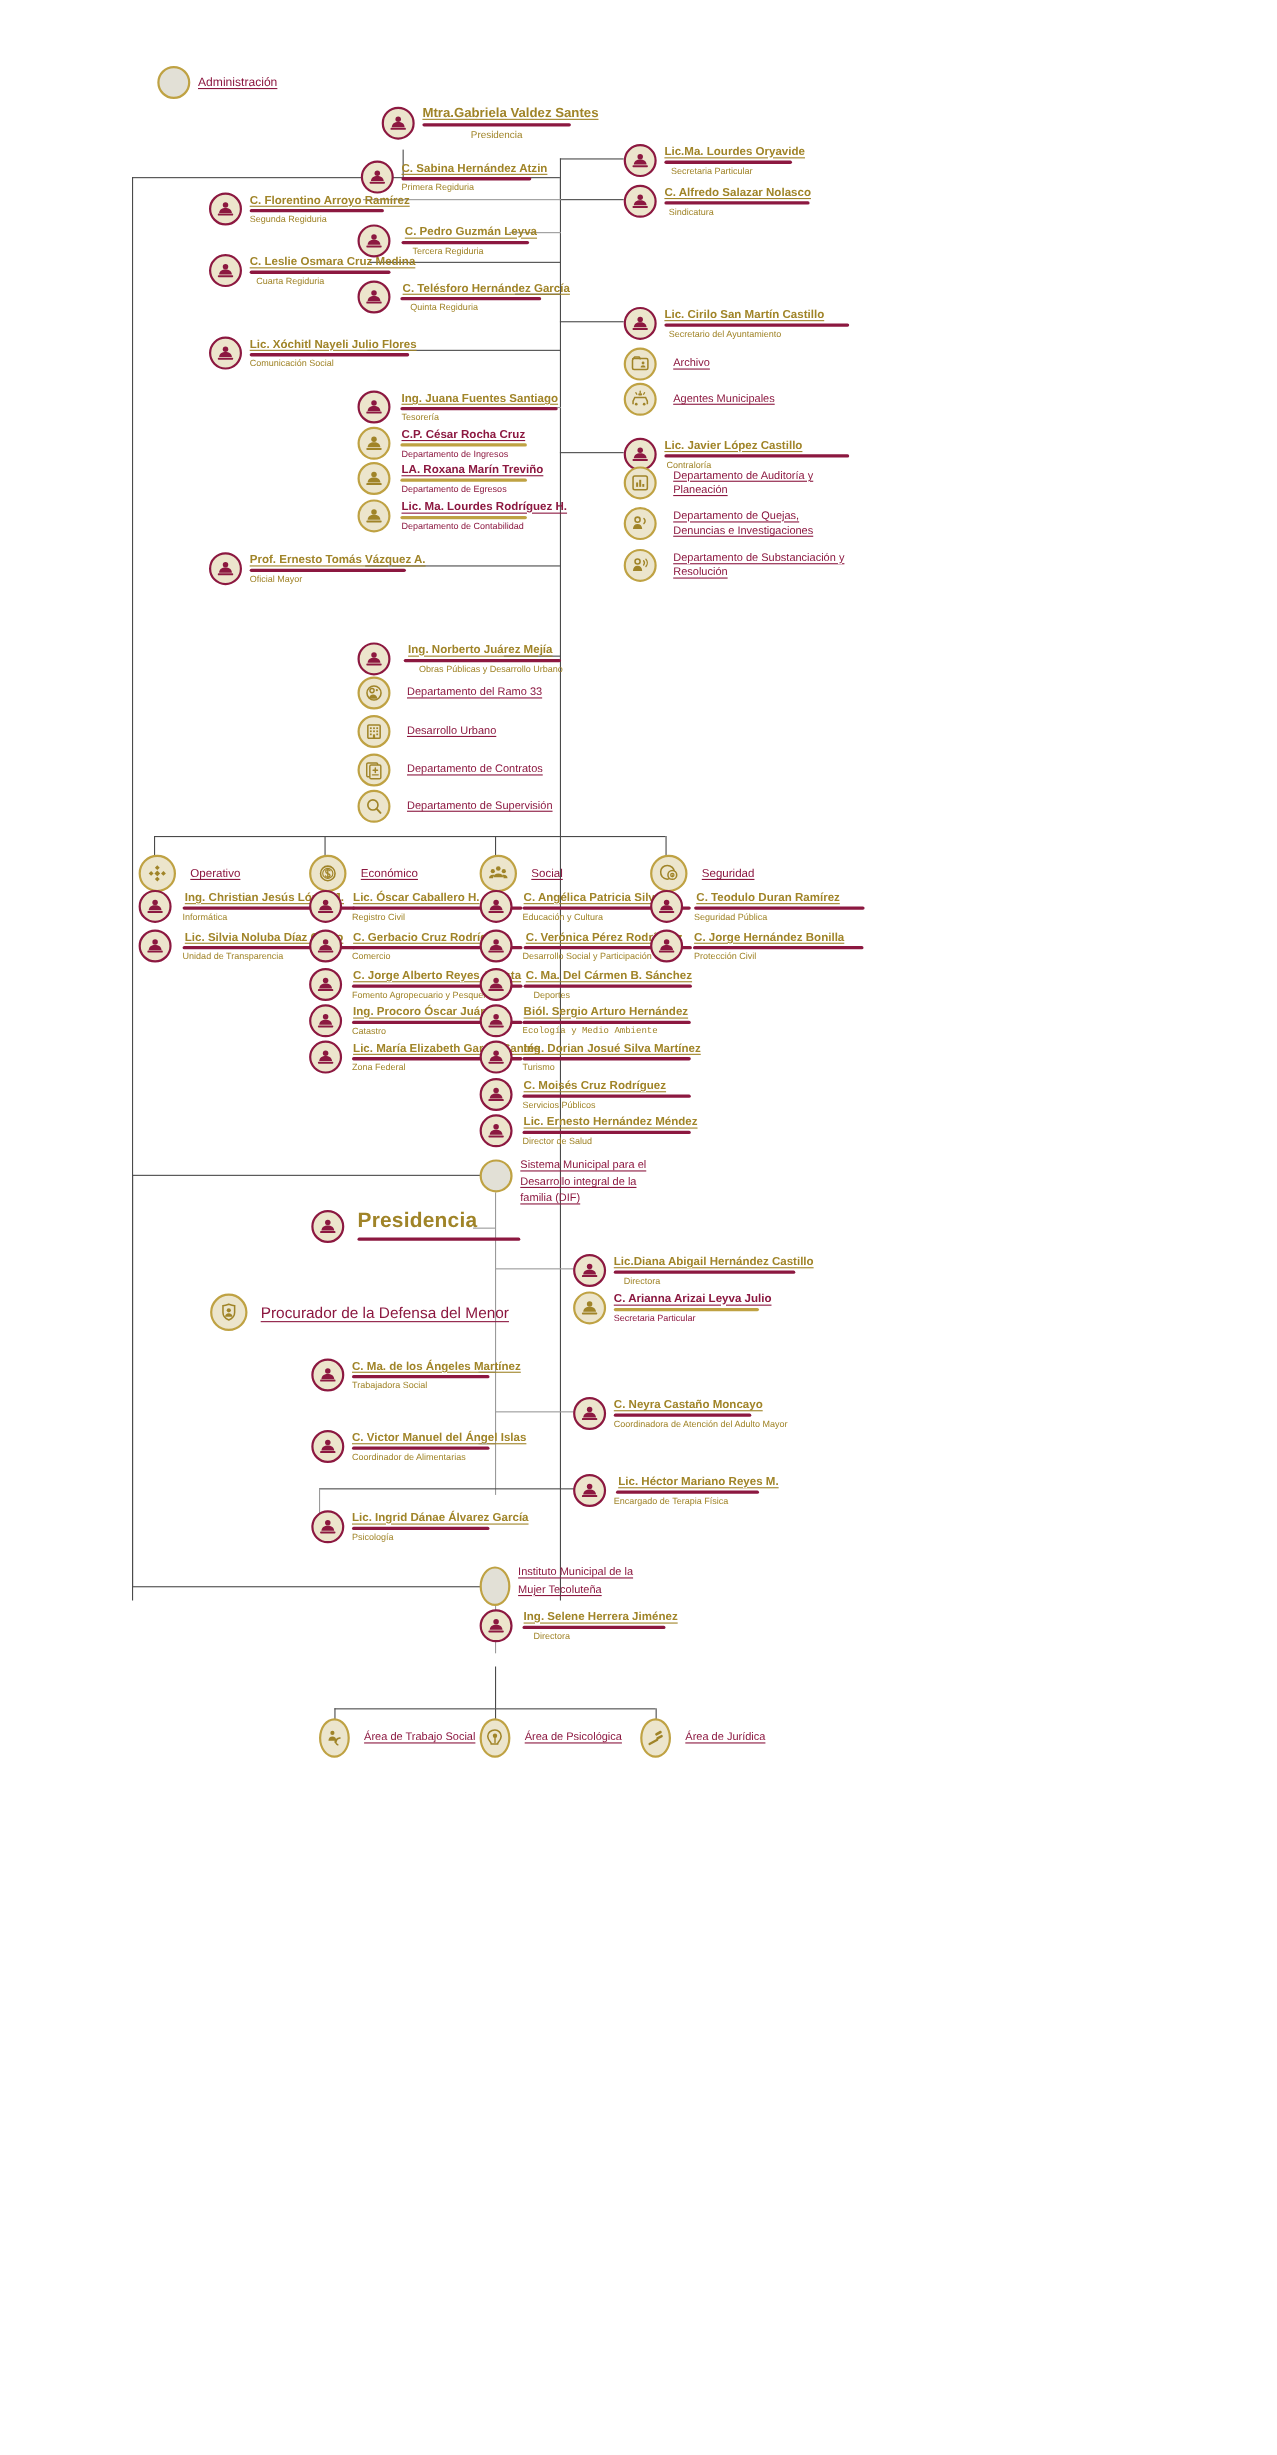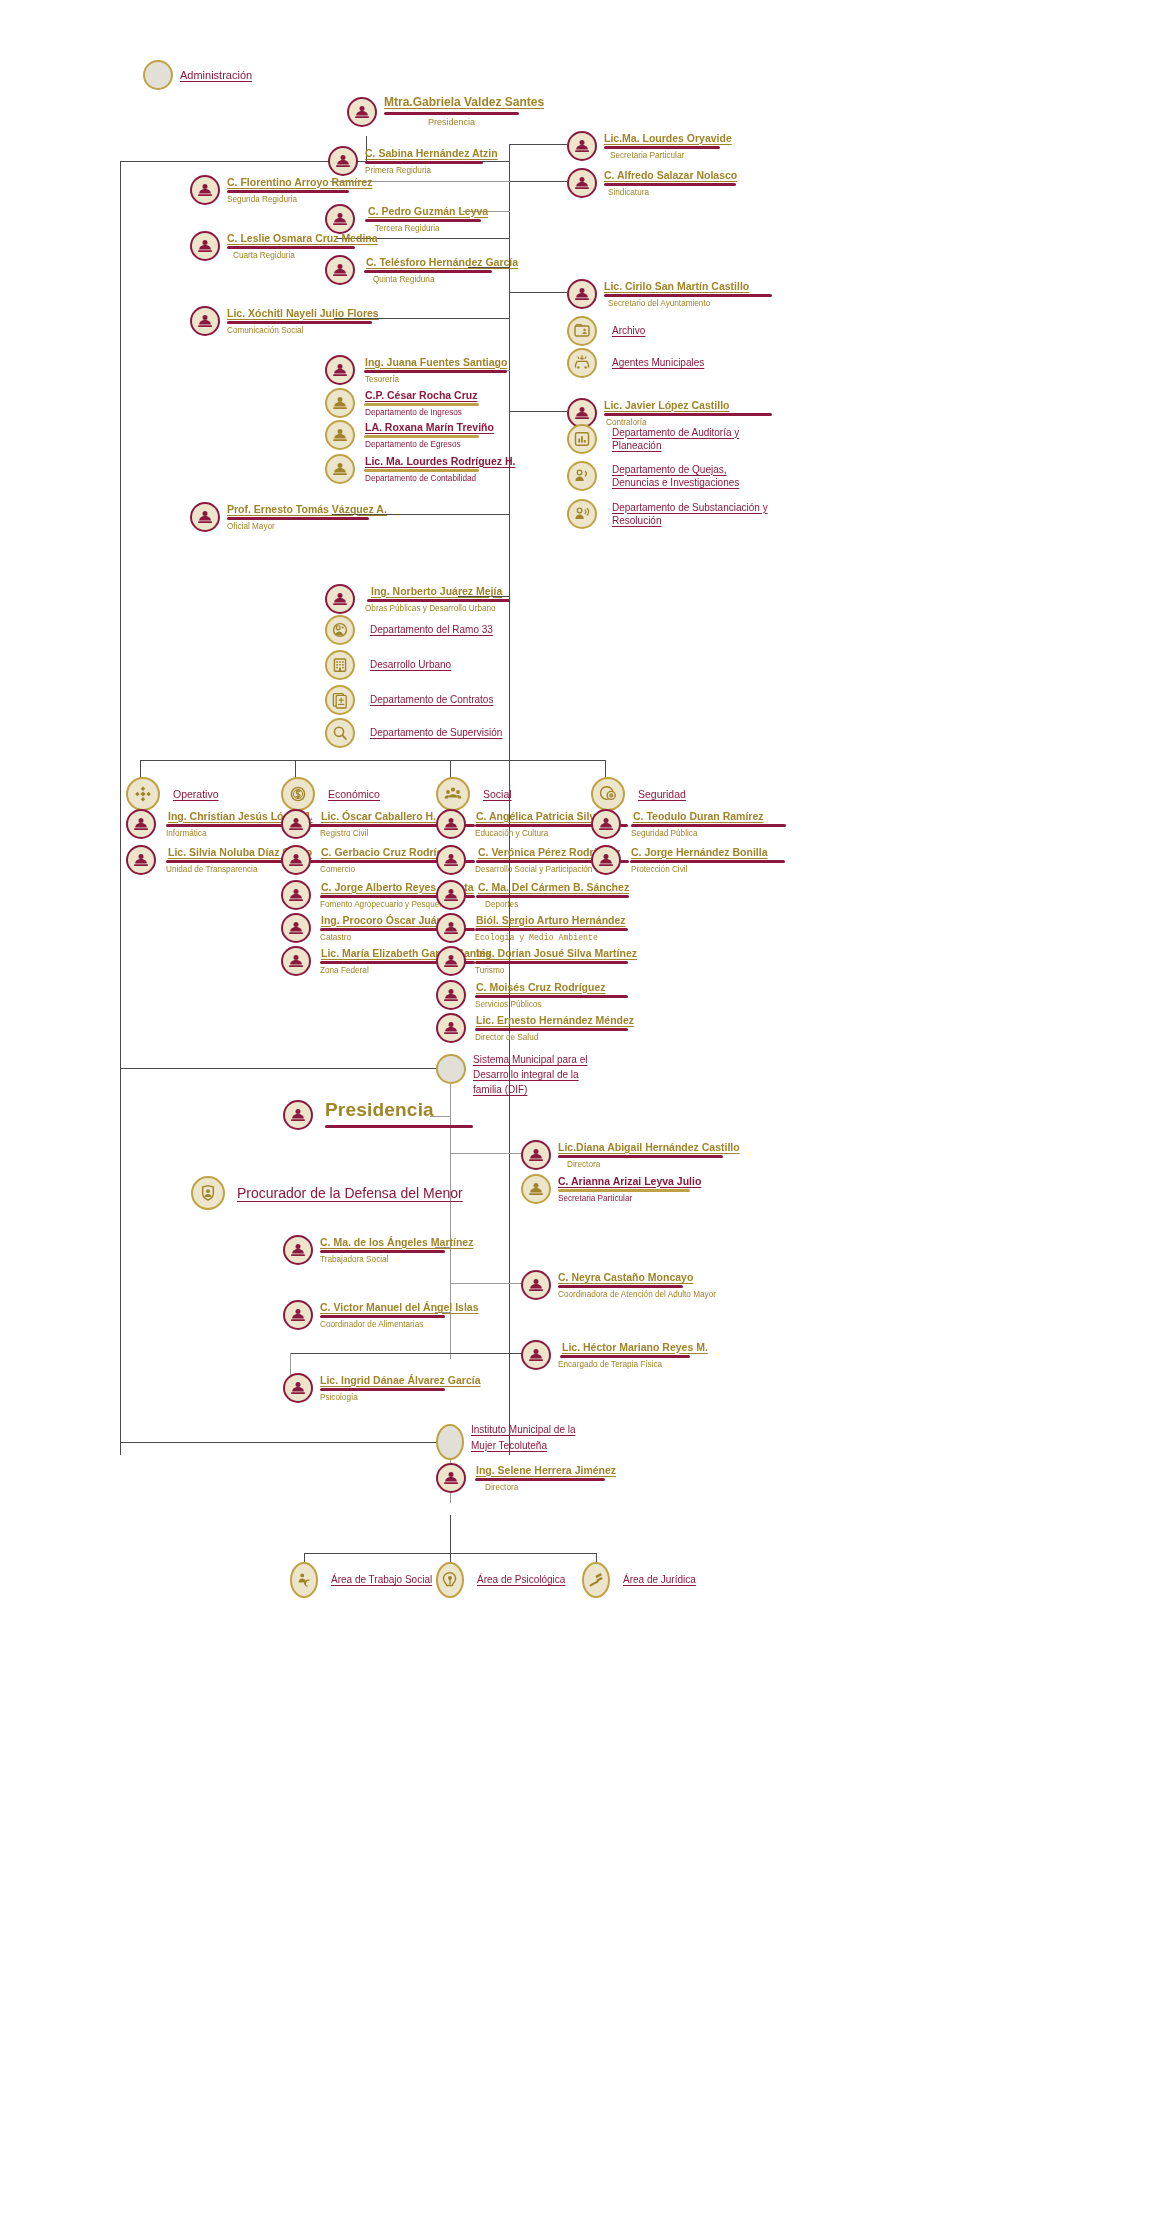--- a/index.html
+++ b/index.html
@@ -534,21 +534,21 @@
 
   <div class="node" style="left:325px;top:584px;">
     <span class="badge">
         <svg width="18" height="18" viewBox="0 0 18 18">
           <use href="#ic-person"></use>
         </svg>
       </span>
     <span class="txt">
       <span class="nm" style="padding-left:9px;">Ing. Norberto Juárez Mejía</span>
       <span class="rule" style="width:143px;margin-left:5px;"></span>
-      <span class="sub" style="padding-left:3px;">Obras Públicas y Desarrollo Urbano</span>
+      <span class="sub" style="padding-left:3px;margin-left:16px;">Obras Públicas y Desarrollo Urbano</span>
     </span>
   </div>
   <div class="node" style="left:325px;top:615px;">
     <span class="badge gold">
         <svg width="18" height="18" viewBox="0 0 18 18">
           <use href="#ic-ramo33"></use>
         </svg>
       </span>
     <span class="txt">
         <span class="lbl" style="margin-left:8px;">Departamento del Ramo 33</span>

